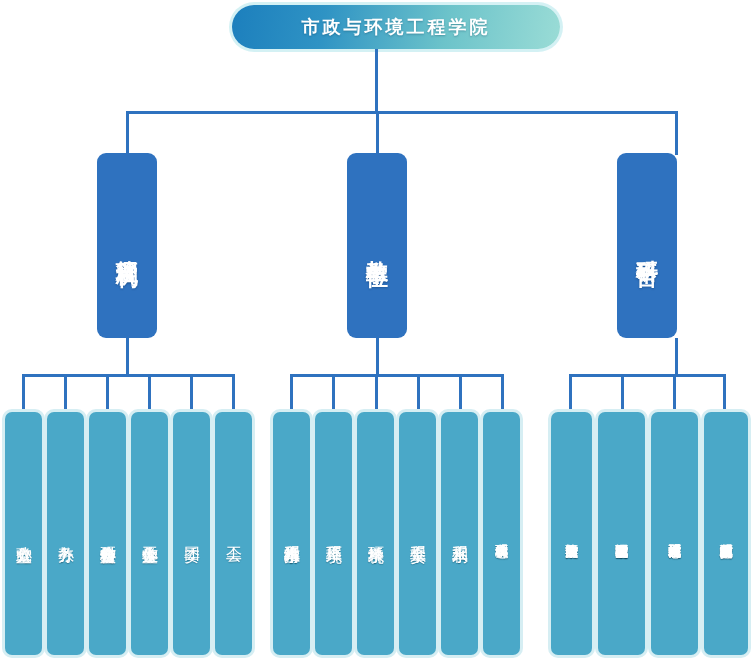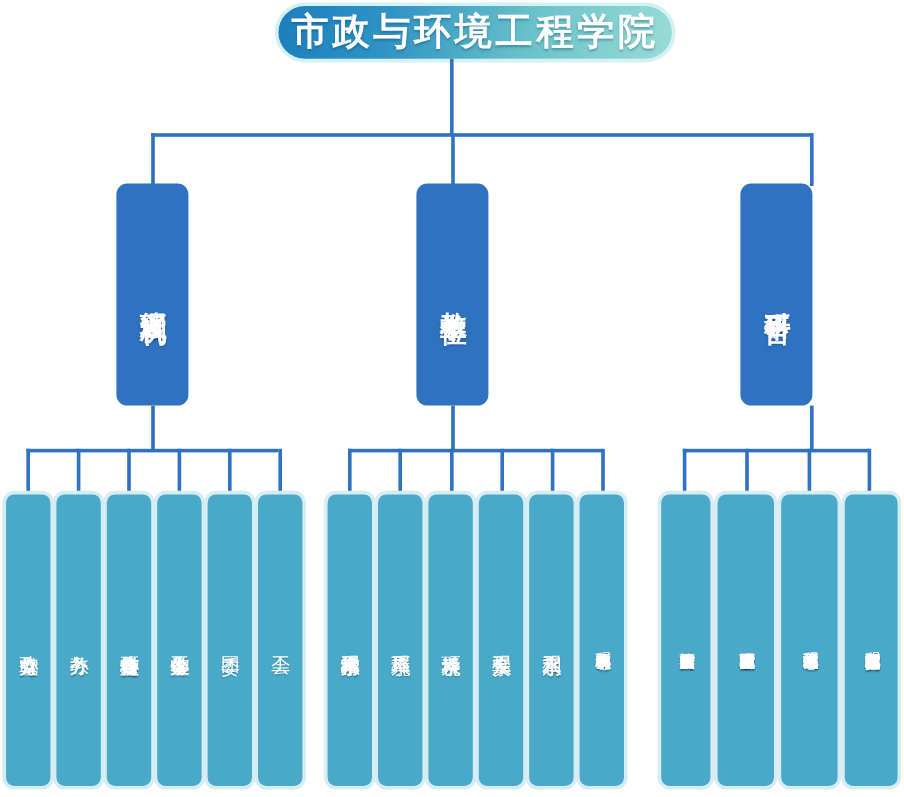--- a/index.html
+++ b/index.html
@@ -29,21 +29,21 @@
     border-radius: 22px;
     background: linear-gradient(100deg, #1c7fbd 0%, #2f93c4 28%, #6cc3ca 65%, #9adcd6 100%);
     box-shadow: 0 0 0 3px rgba(205,238,242,0.85);
     display: flex;
     align-items: center;
     justify-content: center;
     box-sizing: border-box;
   }
   .root-box .label {
     color: #ffffff;
-    font-size: 31px;
+    font-size: 18px;
     font-weight: bold;
     letter-spacing: 3px;
     text-shadow: 0 1px 2px rgba(0,60,90,0.35);
     white-space: nowrap;
   }
 
   
   .l2-box {
     position: absolute;
     top: 153px;

